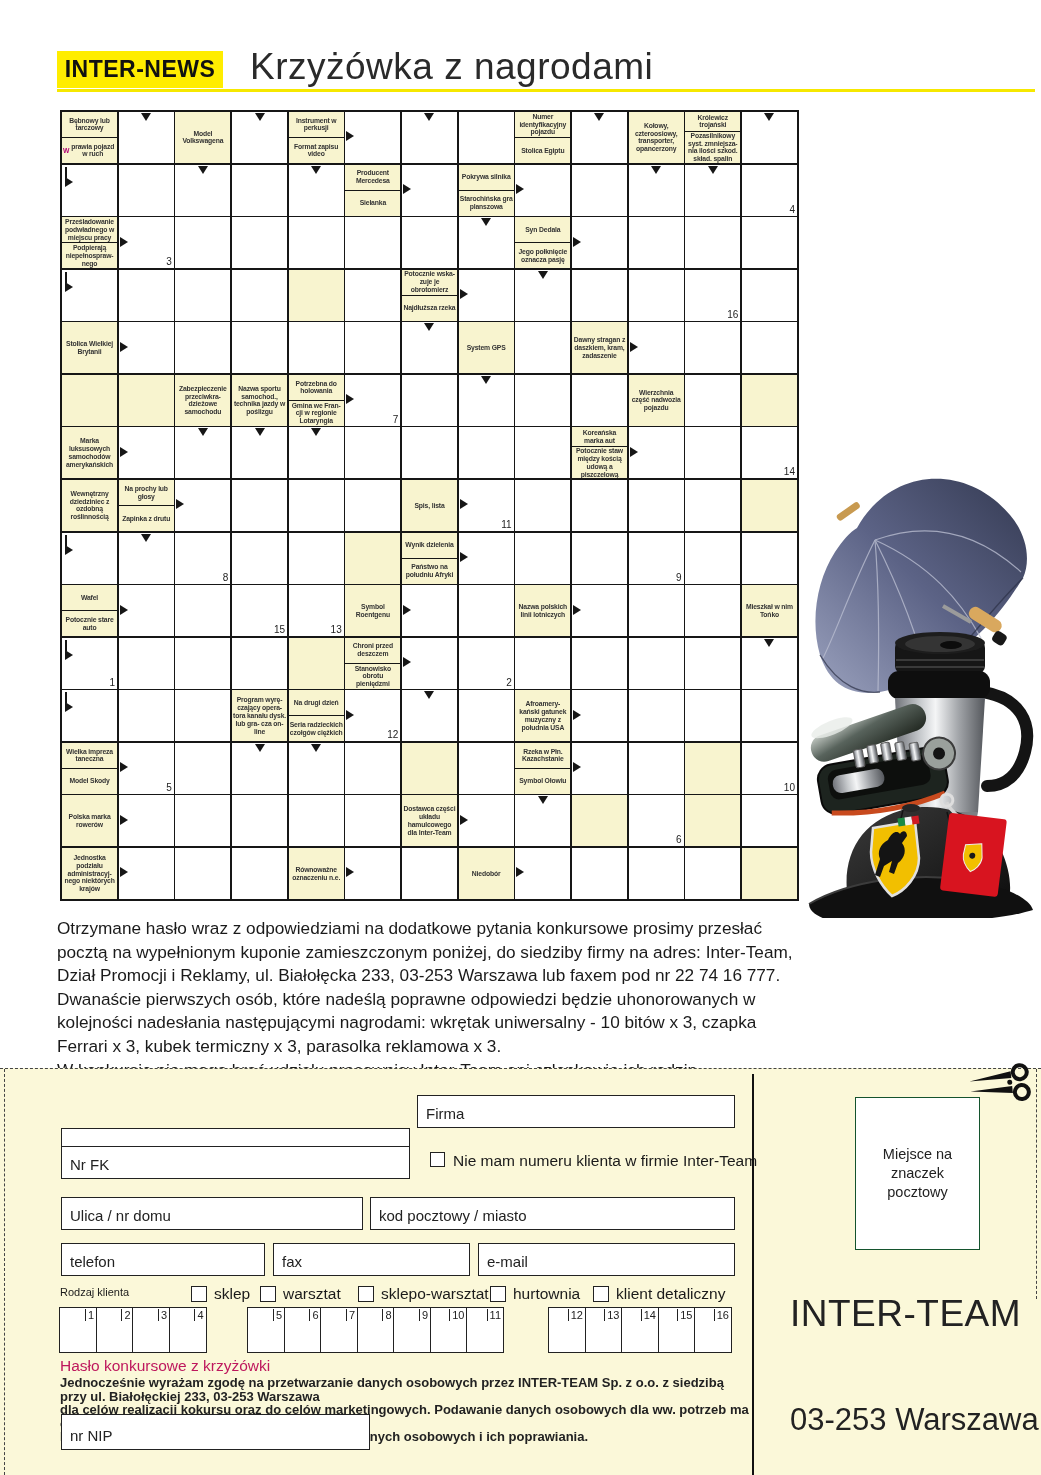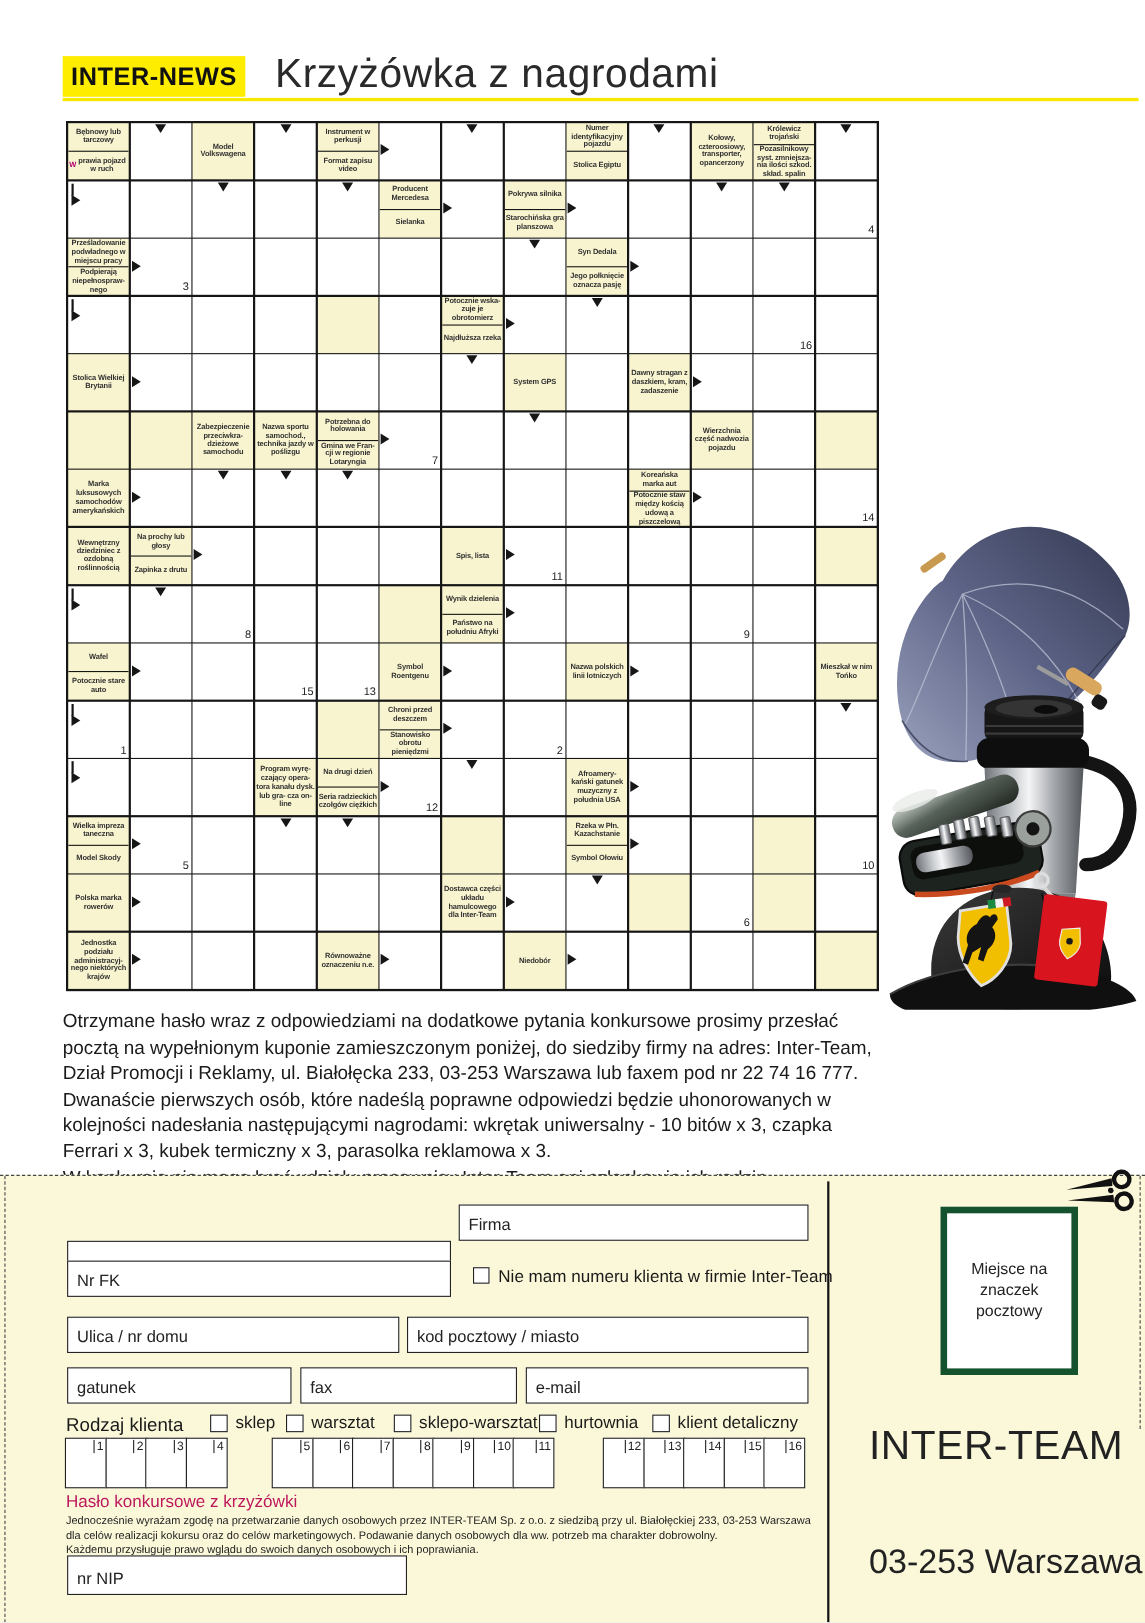--- a/index.html
+++ b/index.html
@@ -42,31 +42,31 @@
   
   .coupon{position:absolute;left:0;top:1068px;width:1041px;height:407px;background:#fbf8d9;
           border-top:1.5px dashed #444;box-sizing:border-box;}
   .cut-left{position:absolute;left:4px;top:0;bottom:0;width:0;border-left:1.5px dashed #444;}
   .cut-right{position:absolute;right:4px;top:0;height:230px;width:0;border-right:1.5px dashed #444;}
   .divider{position:absolute;left:752px;top:6px;bottom:0;width:2px;background:#111;}
   .fbox{position:absolute;background:#fff;border:1.3px solid #222;box-sizing:border-box;}
   .flabel{position:absolute;left:8px;bottom:5px;font-size:15px;color:#222;}
   .cbx{position:absolute;width:15px;height:15px;background:#fff;border:1.5px solid #222;box-sizing:border-box;}
   .cbx-label{position:absolute;font-size:15.5px;color:#1a1a1a;white-space:nowrap;}
-  .rk-label{position:absolute;left:60px;top:1286px;font-size:17px;color:#1a1a1a;}
+  .rk-label{position:absolute;left:60px;top:1286px;font-size:11px;color:#1a1a1a;}
   .opt{position:absolute;top:1285px;height:18px;}
   .opt .box{position:absolute;left:0;top:1px;width:16px;height:16px;background:#fff;border:1.5px solid #222;box-sizing:border-box;}
   .opt .lbl{position:absolute;left:23px;top:0;font-size:15.5px;white-space:nowrap;color:#1a1a1a;}
   .pw-group{position:absolute;top:1307px;height:46px;display:flex;}
   .pw-box{position:relative;width:38px;height:46px;background:#fff;border:1.5px solid #222;margin-left:-1.5px;box-sizing:border-box;}
   .pw-box:first-child{margin-left:0;}
   .pw-num{position:absolute;right:2px;top:1px;font-size:11px;color:#222;border-left:1px solid #222;padding-left:2px;}
   .pw-label{position:absolute;left:60px;top:1357px;font-size:15.5px;color:#be185d;}
-  .legal{position:absolute;left:60px;top:1376px;width:692px;font-size:10px;line-height:13.6px;color:#222;}
-  .stamp{position:absolute;left:855px;top:1097px;width:125px;height:153px;background:#fff;border:6px solid #14532d;
+  .legal{position:absolute;left:60px;top:1376px;width:692px;font-size:13px;line-height:13.6px;color:#222;font-weight:bold;}
+  .stamp{position:absolute;left:855px;top:1097px;width:125px;height:153px;background:#fff;border:1px solid #14532d;
          display:flex;align-items:center;justify-content:center;text-align:center;font-size:14.5px;line-height:19px;
          color:#222;box-sizing:border-box;padding:0 14px;}
   .addr-name{position:absolute;left:790px;top:1293px;font-size:37px;color:#222;letter-spacing:.5px;}
   .addr-l1{position:absolute;left:790px;top:1363px;font-size:31px;color:#222;}
   .addr-l2{position:absolute;left:790px;top:1402px;font-size:31px;color:#222;}
   .scissors{position:absolute;left:968px;top:1062px;}
 </style>
 </head>
 <body>
 
@@ -644,21 +644,21 @@
     </div>
   <div class="cbx" style="left:430px;top:1152px;"></div>
   <span class="cbx-label" style="left:453px;top:1152px;">Nie mam numeru klienta w firmie Inter-Team</span>
   <div class="fbox" style="left:61px;top:1197px;width:302px;height:33px;">
     <span class="flabel">Ulica / nr domu</span>
     </div>
   <div class="fbox" style="left:370px;top:1197px;width:365px;height:33px;">
     <span class="flabel">kod pocztowy / miasto</span>
     </div>
   <div class="fbox" style="left:61px;top:1243px;width:204px;height:33px;">
-    <span class="flabel">gatunek</span>
+    <span class="flabel">telefon</span>
     </div>
   <div class="fbox" style="left:273px;top:1243px;width:197px;height:33px;">
     <span class="flabel">fax</span>
     </div>
   <div class="fbox" style="left:478px;top:1243px;width:257px;height:33px;">
     <span class="flabel">e-mail</span>
     </div>
 
   <div class="rk-label">Rodzaj klienta</div>
   <div id="client-options">

